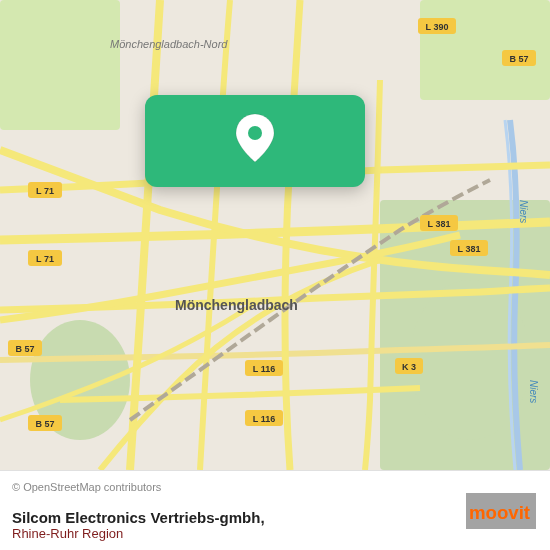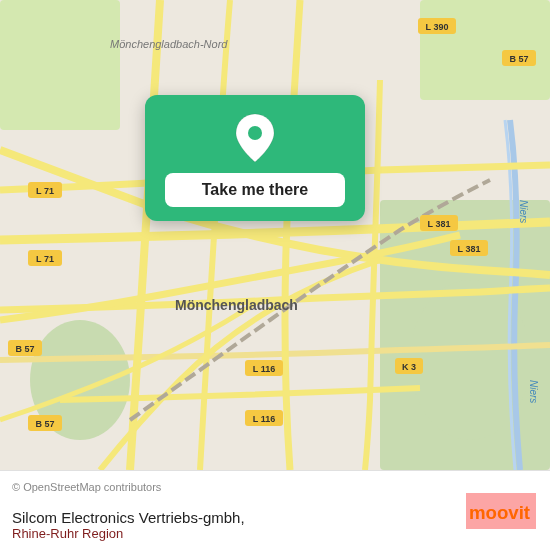--- a/index.html
+++ b/index.html
@@ -80,34 +80,34 @@
     }
 
     #copyright-text {
       font-size: 11px;
       color: #888;
       margin-bottom: 16px;
     }
 
     #business-name {
       font-size: 15px;
-      font-weight: 400;
+      font-weight: 700;
       color: #222;
     }
 
     #business-region {
       font-size: 13px;
       color: #7f1d1d;
     }
 
     #moovit-logo {
       display: flex;
       align-items: center;
       justify-content: center;
-      background: #fca5a5;
+      background: #a3a3a3;
     }
 
     #moovit-logo svg {
       width: 70px;
       height: 36px;
     }
   </style>
 </head>
 <body>
 
@@ -185,21 +185,20 @@
   </svg>
 
   
   <div id="popup-card">
     <div id="location-icon-wrapper">
       <svg width="44" height="52" viewBox="0 0 44 52" xmlns="http://www.w3.org/2000/svg">
         <path d="M22 2 C11.5 2 3 10.5 3 21 C3 34 22 50 22 50 C22 50 41 34 41 21 C41 10.5 32.5 2 22 2Z" fill="white" stroke="rgba(0,0,0,0.1)" stroke-width="1"></path>
         <circle cx="22" cy="21" r="7" fill="#2eb87a"></circle>
       </svg>
     </div>
-    <button id="take-me-there-btn">Take me there</button>
   </div>
 </div>
 
 <div id="footer">
   <div id="footer-left">
     <span id="copyright-text">© OpenStreetMap contributors</span>
     <span id="business-name">Silcom Electronics Vertriebs-gmbh,</span>
     <span id="business-region">Rhine-Ruhr Region</span>
   </div>
   <div id="moovit-logo">

